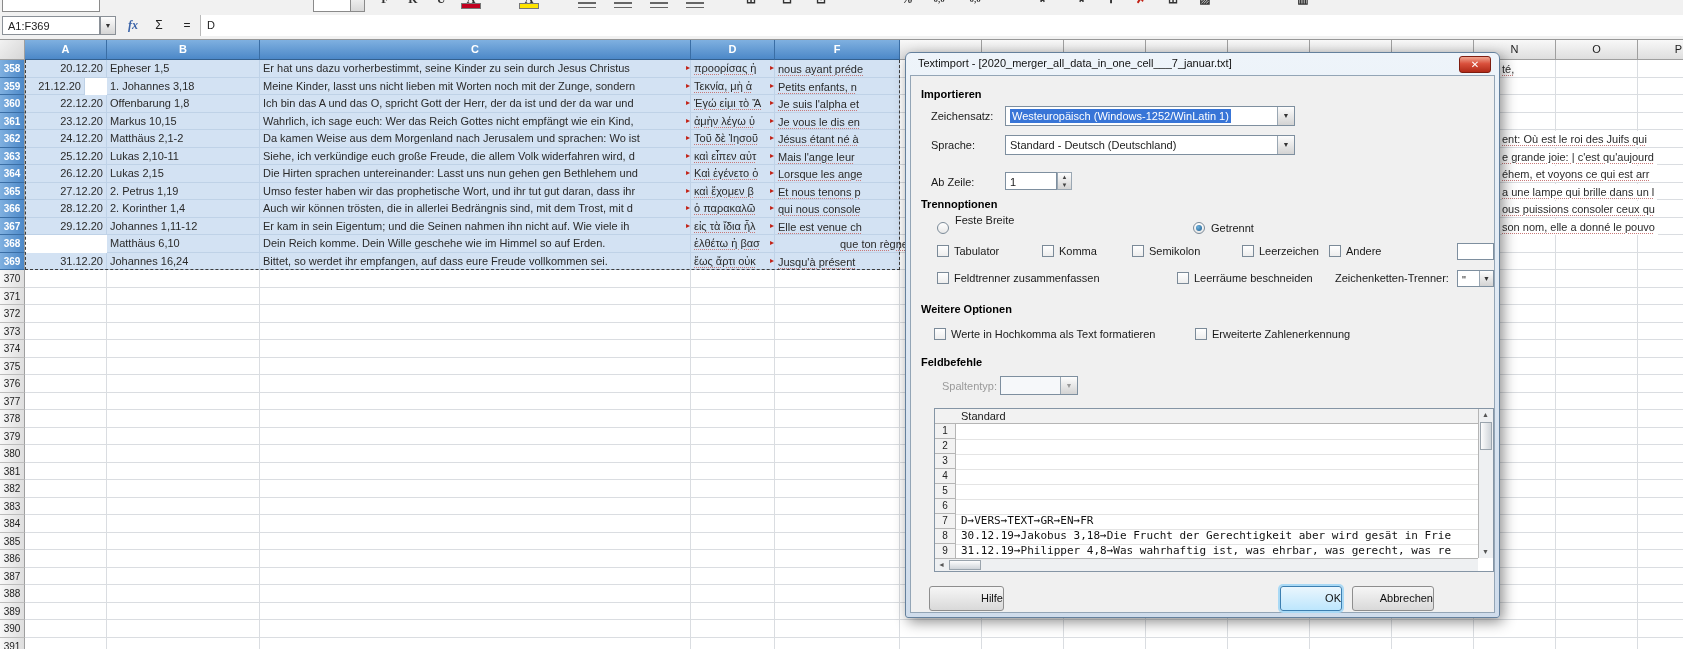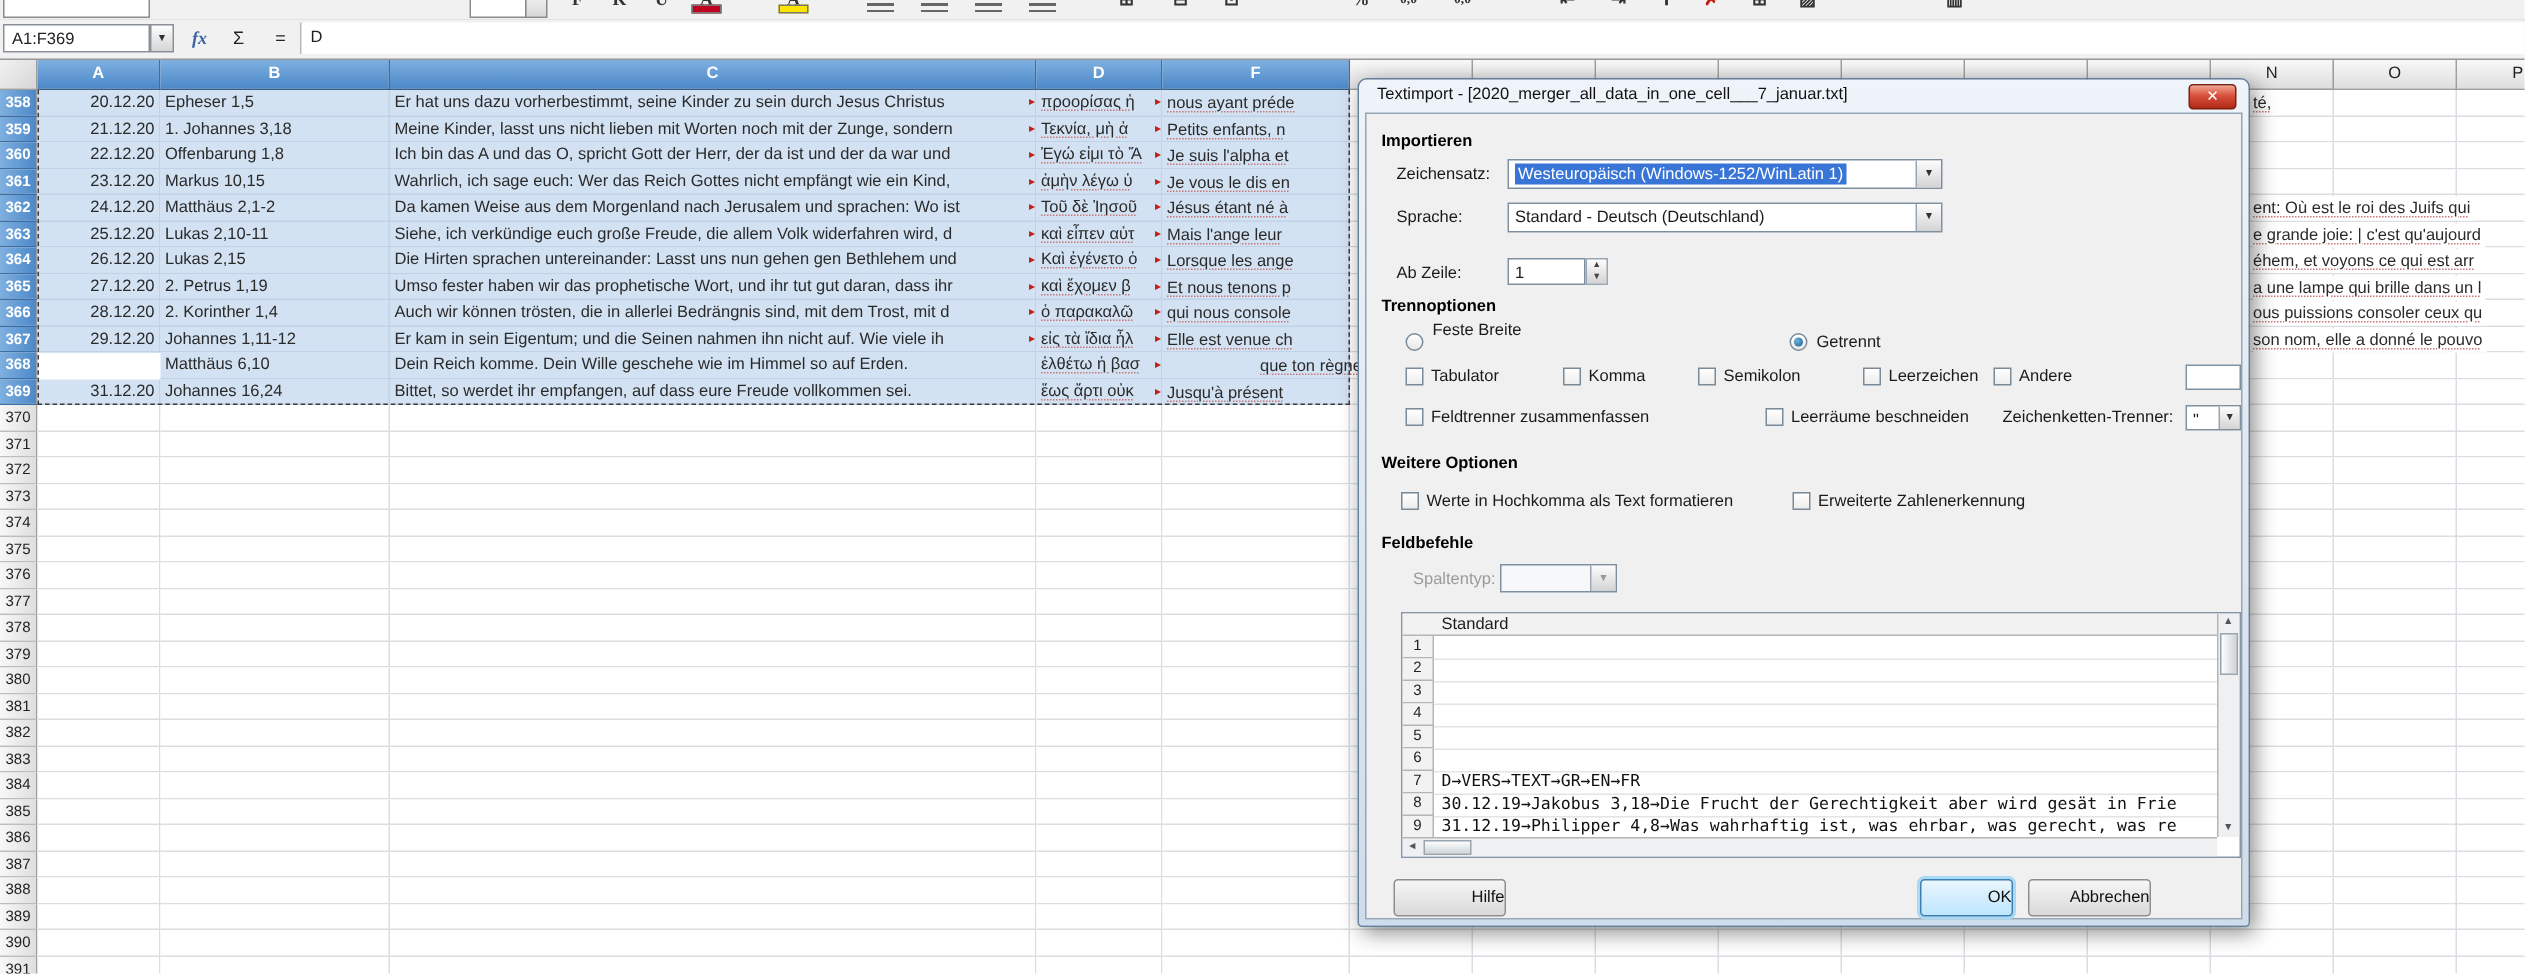--- a/index.html
+++ b/index.html
@@ -189,21 +189,21 @@
       <div class="cell" style="left: 1228px; top: 20px; width: 82px; height: 17.5px;"></div>
       <div class="cell" style="left: 1310px; top: 20px; width: 82px; height: 17.5px;"></div>
       <div class="cell" style="left: 1392px; top: 20px; width: 82px; height: 17.5px;"></div>
       <div class="cell" style="left: 1474px; top: 20px; width: 82px; height: 17.5px;"></div>
       <div class="cell" style="left: 1474px; top: 20px; width: 82px; height: 17.5px;"></div>
       <div class="cell" style="left: 1556px; top: 20px; width: 82px; height: 17.5px;"></div>
       <div class="cell" style="left: 1638px; top: 20px; width: 82px; height: 17.5px;"></div>
       <div class="ovl sq" style="left: 778px; top: 21px;">nous ayant préde</div>
       <div class="ovl sq spill" style="left: 1502px; top: 21px;">té,</div>
       <div class="rhdr sel" style="top: 37.5px; height: 17.5px;">359</div>
-      <div class="cell sel num" style="left: 25px; top: 37.5px; width: 82px; height: 17.5px; text-align: right;"><span>21.12.20</span></div>
+      <div class="cell sel num" style="left: 25px; top: 37.5px; width: 60px; height: 17.5px; text-align: right;"><span>21.12.20</span></div>
       <div class="cell sel" style="left: 107px; top: 37.5px; width: 153px; height: 17.5px;"><span>1. Johannes 3,18</span></div>
       <div class="cell sel" style="left: 260px; top: 37.5px; width: 431px; height: 17.5px;"><span>Meine Kinder, lasst uns nicht lieben mit Worten noch mit der Zunge, sondern</span><span class="trunc">▸</span></div>
       <div class="cell sel" style="left: 691px; top: 37.5px; width: 84px; height: 17.5px;"><span class="sq">Τεκνία, μὴ ἀ</span><span class="trunc">▸</span></div>
       <div class="cell sel" style="left: 775px; top: 37.5px; width: 125px; height: 17.5px;"></div>
       <div class="cell" style="left: 900px; top: 37.5px; width: 82px; height: 17.5px;"></div>
       <div class="cell" style="left: 982px; top: 37.5px; width: 82px; height: 17.5px;"></div>
       <div class="cell" style="left: 1064px; top: 37.5px; width: 82px; height: 17.5px;"></div>
       <div class="cell" style="left: 1146px; top: 37.5px; width: 82px; height: 17.5px;"></div>
       <div class="cell" style="left: 1228px; top: 37.5px; width: 82px; height: 17.5px;"></div>
       <div class="cell" style="left: 1310px; top: 37.5px; width: 82px; height: 17.5px;"></div>

